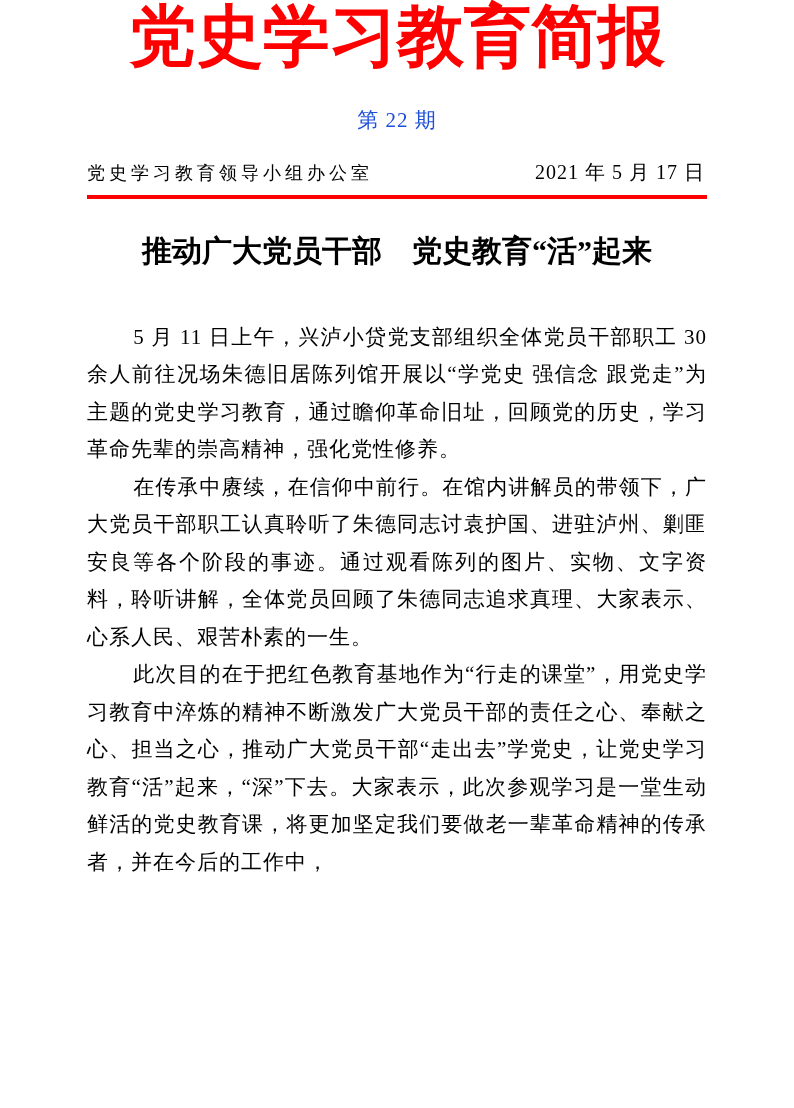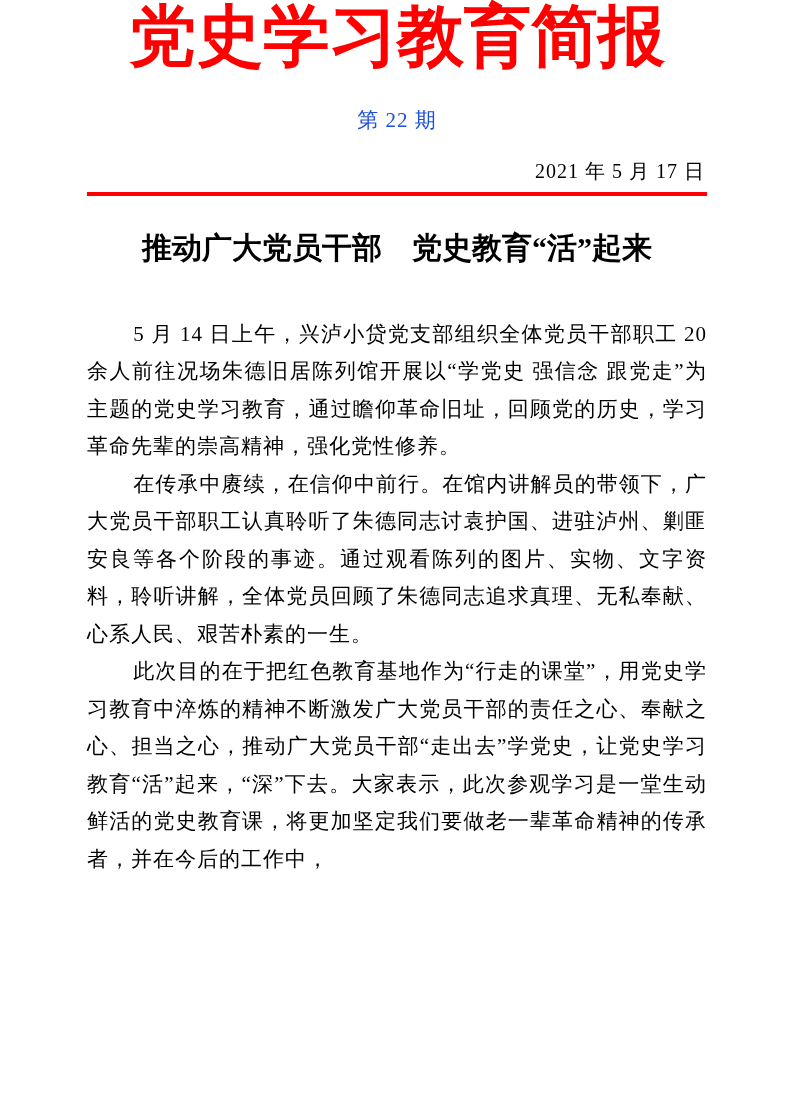--- a/index.html
+++ b/index.html
@@ -89,28 +89,29 @@
 <body>
 
 <div class="page">
 
   <div class="doc-title">党史学习教育简报</div>
 
   <div class="issue-no">第 22 期</div>
 
   <div class="header-row">
     <div class="org-block">
+      <div>党史学习教育领导小组办公室</div>
     </div>
     <div class="date-block">2021 年 5 月 17 日</div>
   </div>
 
   <div class="red-rule"></div>
 
   <div class="article-title">推动广大党员干部　党史教育“活”起来</div>
 
 
   <div class="body-text">
-    <p>5 月 14 日上午，兴泸小贷党支部组织全体党员干部职工 20 余人前往况场朱德旧居陈列馆开展以“学党史 强信念 跟党走”为主题的党史学习教育，通过瞻仰革命旧址，回顾党的历史，学习革命先辈的崇高精神，强化党性修养。</p>
-    <p>在传承中赓续，在信仰中前行。在馆内讲解员的带领下，广大党员干部职工认真聆听了朱德同志讨袁护国、进驻泸州、剿匪安良等各个阶段的事迹。通过观看陈列的图片、实物、文字资料，聆听讲解，全体党员回顾了朱德同志追求真理、无私奉献、心系人民、艰苦朴素的一生。</p>
+    <p>5 月 11 日上午，兴泸小贷党支部组织全体党员干部职工 30 余人前往况场朱德旧居陈列馆开展以“学党史 强信念 跟党走”为主题的党史学习教育，通过瞻仰革命旧址，回顾党的历史，学习革命先辈的崇高精神，强化党性修养。</p>
+    <p>在传承中赓续，在信仰中前行。在馆内讲解员的带领下，广大党员干部职工认真聆听了朱德同志讨袁护国、进驻泸州、剿匪安良等各个阶段的事迹。通过观看陈列的图片、实物、文字资料，聆听讲解，全体党员回顾了朱德同志追求真理、大家表示、心系人民、艰苦朴素的一生。</p>
     <p>此次目的在于把红色教育基地作为“行走的课堂”，用党史学习教育中淬炼的精神不断激发广大党员干部的责任之心、奉献之心、担当之心，推动广大党员干部“走出去”学党史，让党史学习教育“活”起来，“深”下去。大家表示，此次参观学习是一堂生动鲜活的党史教育课，将更加坚定我们要做老一辈革命精神的传承者，并在今后的工作中，</p>
   </div>
 
 </div>
 
 </body></html>

